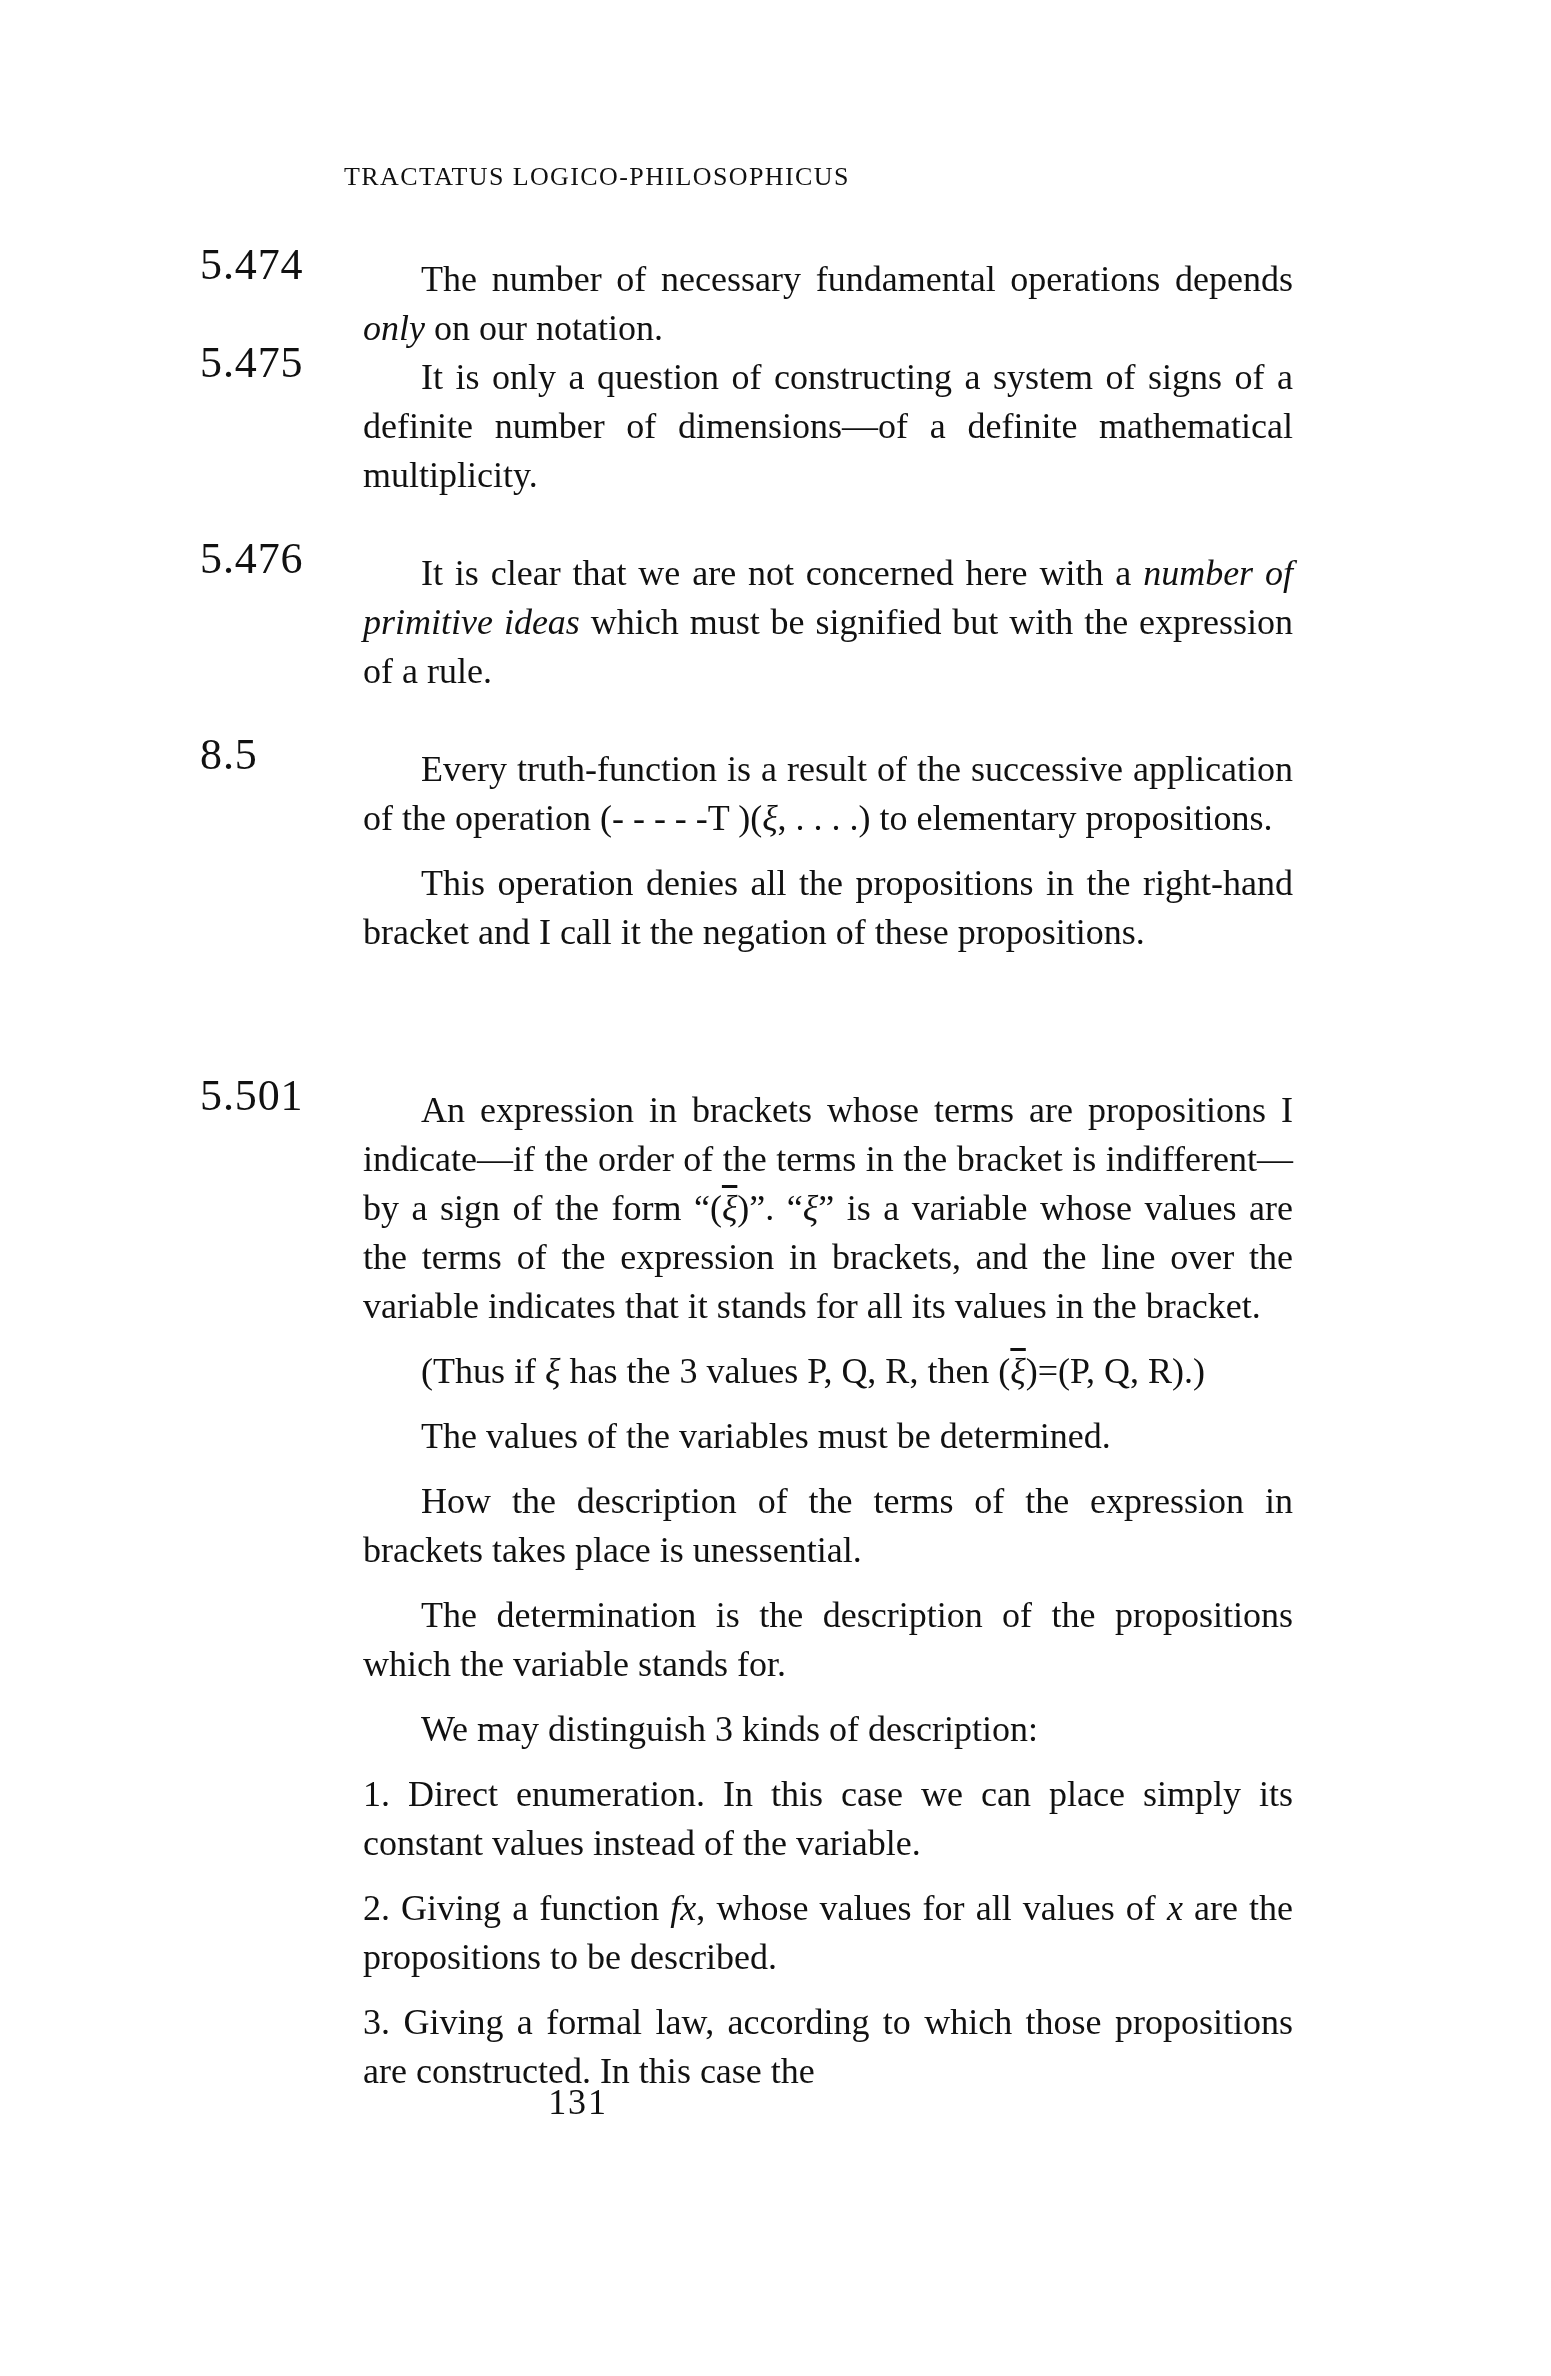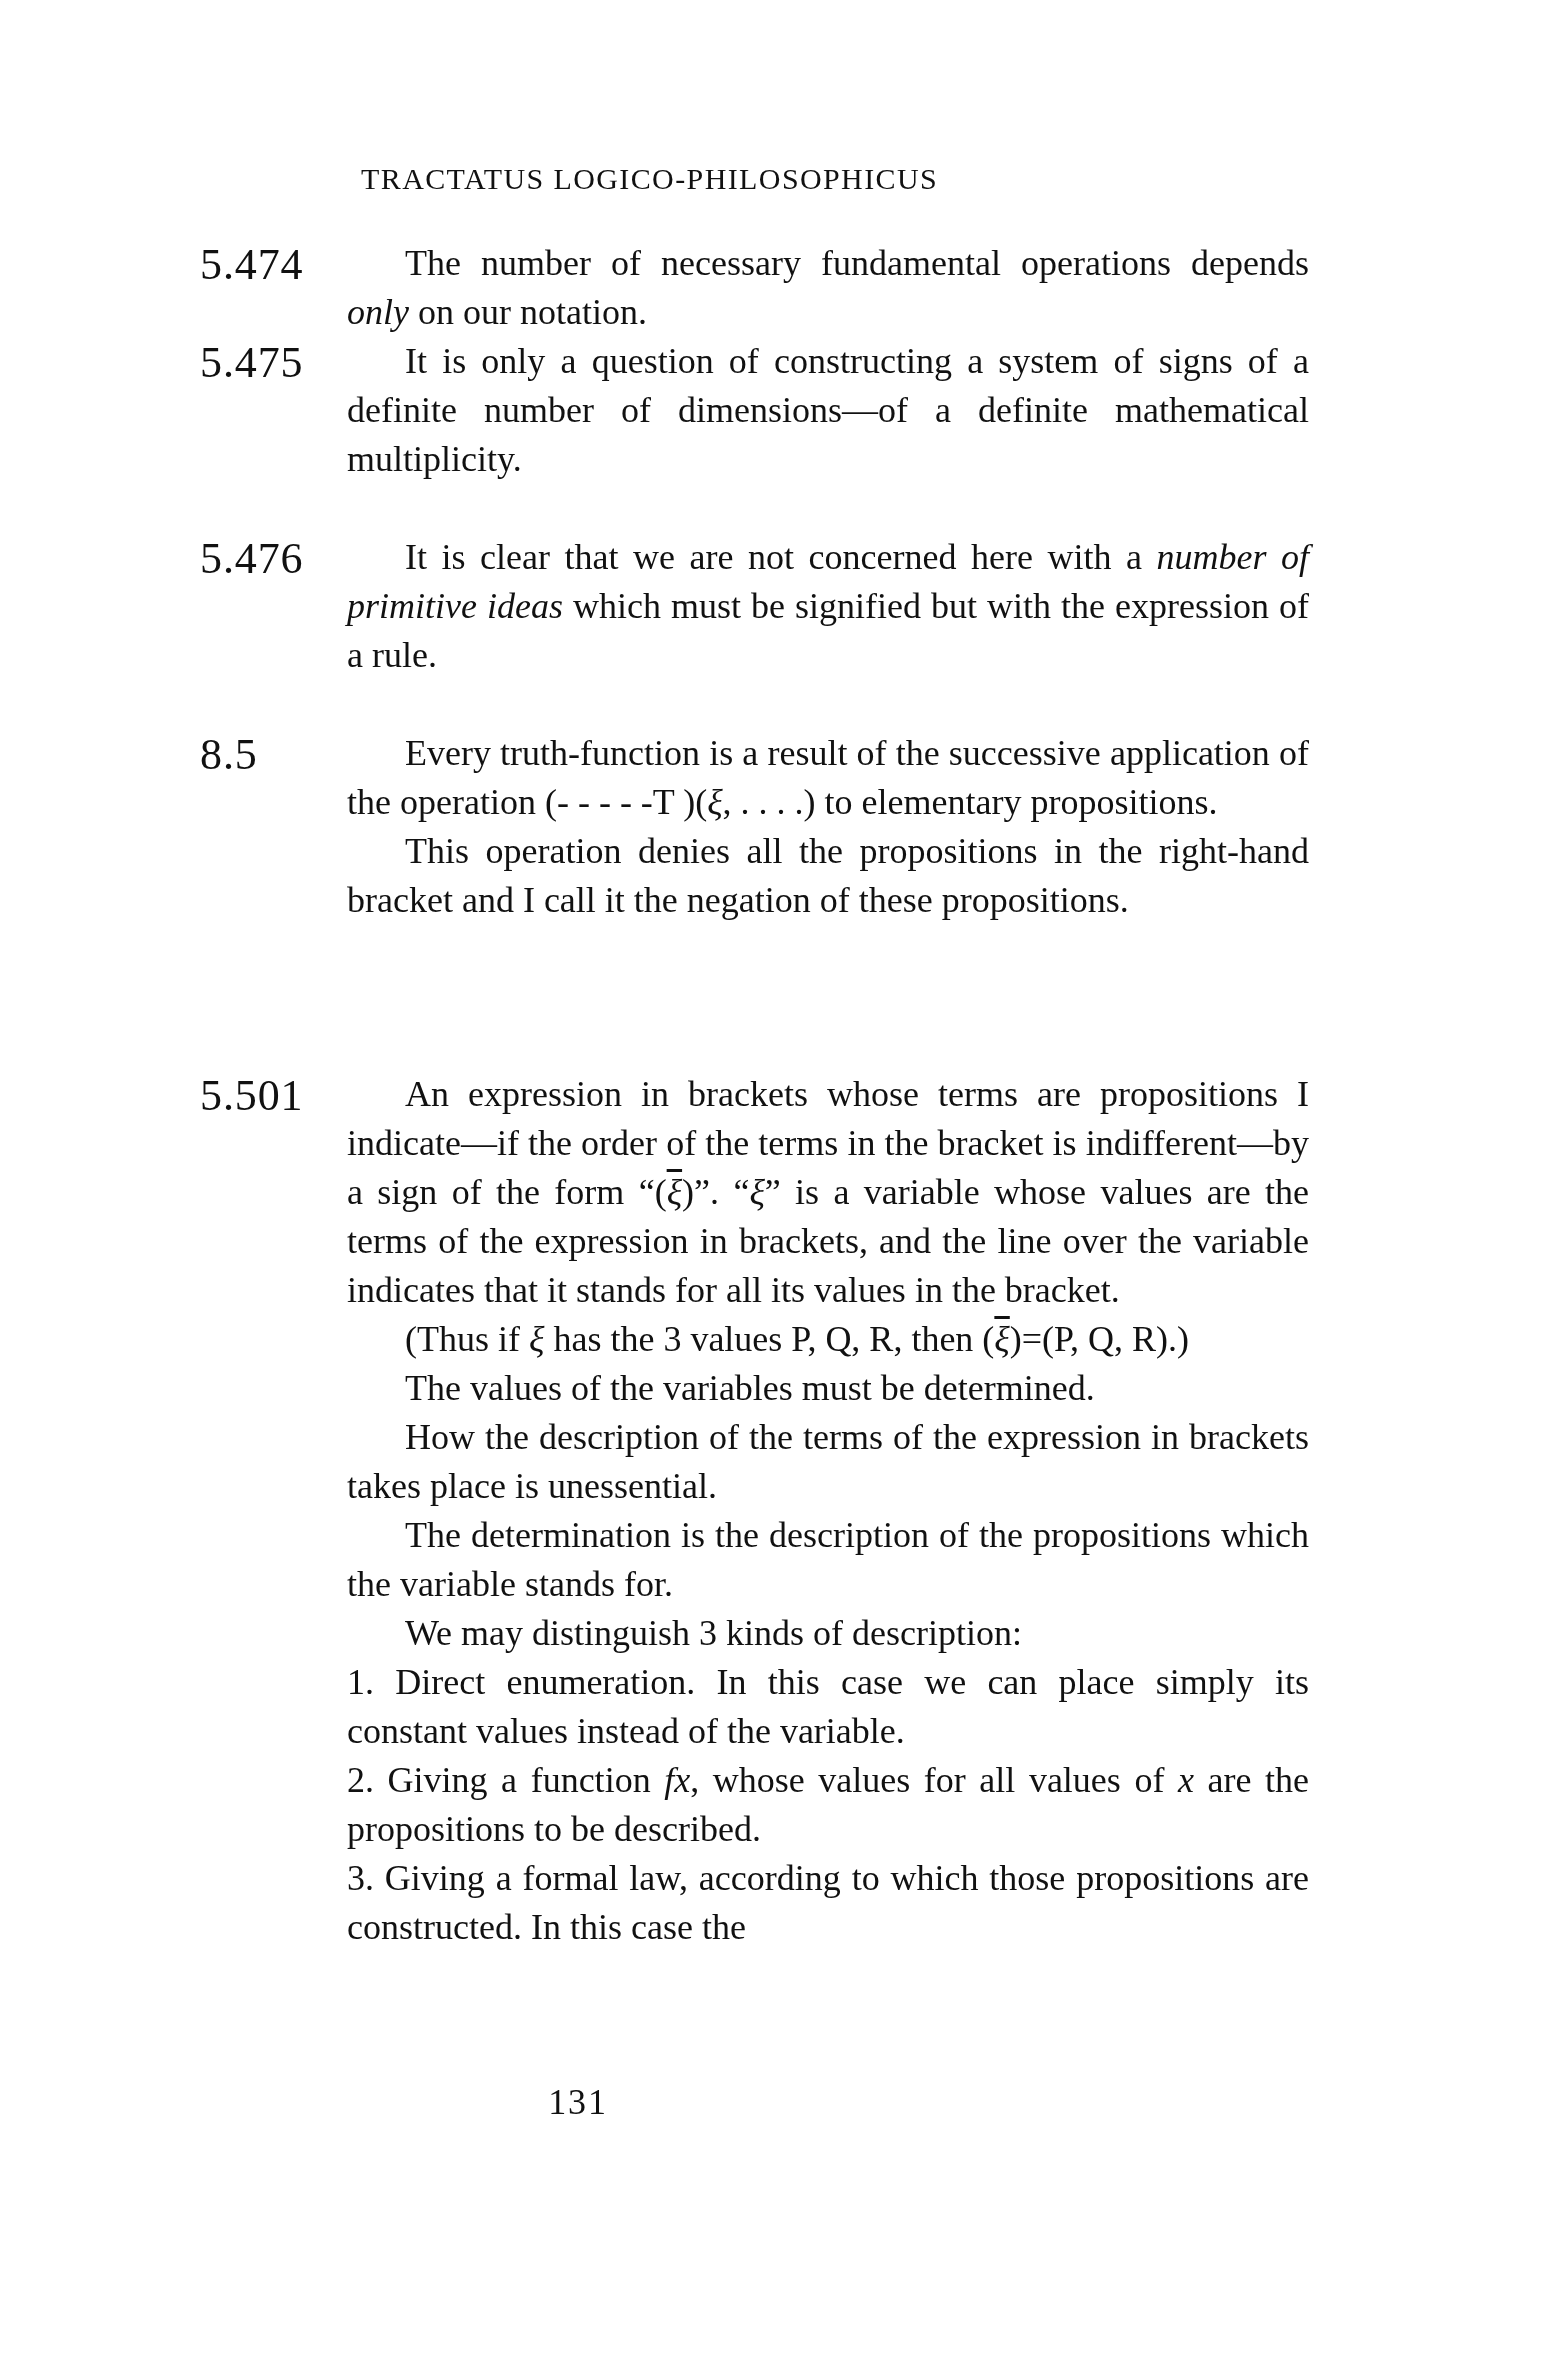--- a/index.html
+++ b/index.html
@@ -1,25 +1,25 @@
 <!DOCTYPE html>
 <html style="font-size:15px"><head>
 <meta charset="utf-8">
 <style>
   html, body { margin: 0; padding: 0; background: #ffffff; }
   body { width: 1552px; height: 2377px; position: relative; overflow: hidden;
          font-family: "Liberation Serif", "DejaVu Serif", serif; color: #111; }
   .page { position: absolute; left: 0; top: 0; width: 1552px; height: 2377px; }
   .running-head { position: absolute; top: 162px; left: 344px; width: 970px;
-                  font-size: 30px; letter-spacing: 1.4px; text-align: left; margin-left: 17px; }
+                  font-size: 26px; letter-spacing: 1.4px; text-align: left; }
   .section { position: absolute; left: 0; width: 1552px; }
   .secnum { position: absolute; left: 200px; font-size: 44px; letter-spacing: 0.9px; }
   .body { position: absolute; left: 347px; width: 962px; font-size: 36px;
           line-height: 49px; text-align: justify; }
-  .body p { margin: 0; text-indent: 58px; }
+  .body p { margin: 16px; text-indent: 58px; }
   .body p.list { text-indent: 0; }
   i { font-style: italic; }
   .xi-bar { text-decoration: overline; }
   .folio { position: absolute; top: 2081px; left: 0; width: 1268px; text-align: center;
            font-size: 36px; letter-spacing: 1.9px; padding-left: 0; }
   .folio span { position: relative; left: -56px; }
 </style>
 </head>
 <body>
 

